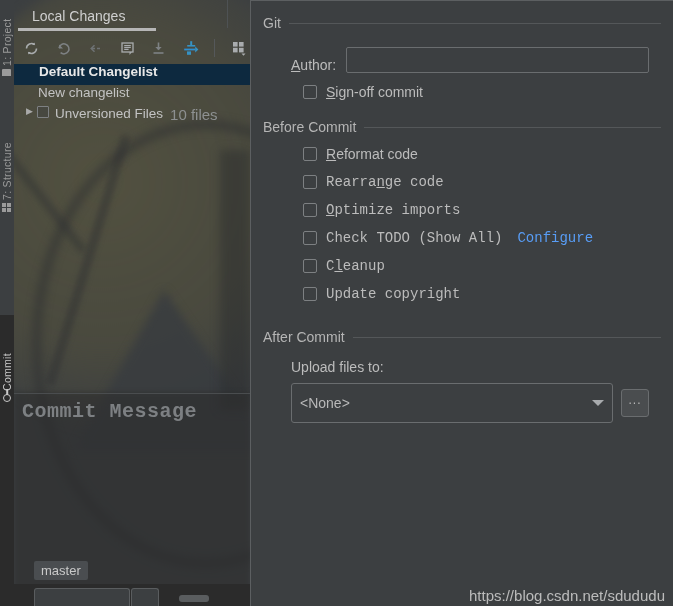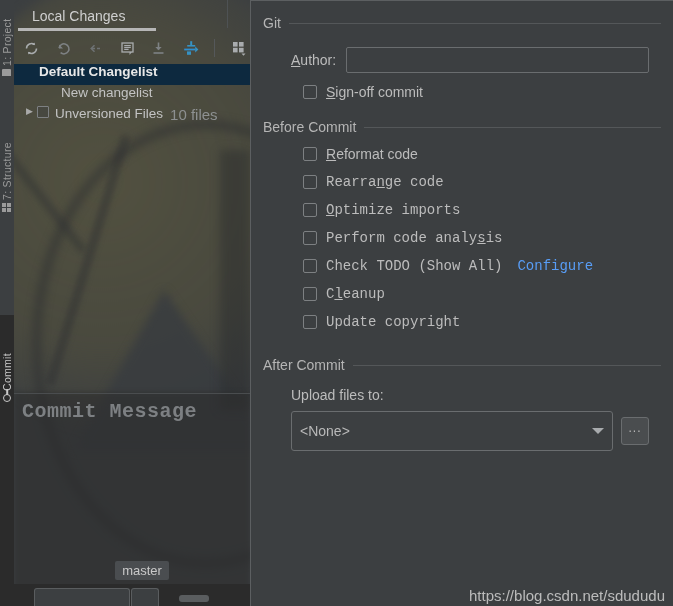--- a/index.html
+++ b/index.html
@@ -241,21 +241,21 @@
     font-size: 13.5px;
     color: #c3c3c3;
     box-sizing: border-box;
   }
   .tree-row.selected {
     background: #0d293f;
     color: #e8e8e8;
     font-weight: bold;
     padding-left: 25px;
   }
-  .tree-row.indent { padding-left: 33px; margin-left: 14px; }
+  .tree-row.indent { padding-left: 24px; }
   .twisty {
     width: 15px;
     display: flex;
     align-items: center;
     justify-content: center;
     color: #a9a9a9;
     font-size: 9px;
   }
   .cb {
     width: 12px; height: 12px;
@@ -292,21 +292,20 @@
     font-weight: bold;
   }
   .branch-row {
     position: relative;
     z-index: 2;
     height: 28px;
     flex: 0 0 28px;
     display: flex;
     align-items: center;
     padding-left: 20px;
-    justify-content: center;
   }
   .branch-badge {
     background: #4a4d50;
     color: #c9c9c9;
     font-size: 13px;
     padding: 2px 7px;
     border-radius: 2px;
   }
   .bottom-bar {
     position: relative;
@@ -361,21 +360,21 @@
     white-space: nowrap;
   }
   .section-line {
     flex: 1 1 auto;
     height: 1px;
     background: #545759;
   }
 
   .field-row {
     display: flex;
-    align-items: center;
+    align-items: flex-end;
     gap: 10px;
     padding-left: 28px;
     margin-top: 16px;
   }
   .field-label {
     color: #bcbcbc;
     font-size: 14px;
     white-space: nowrap;
   }
   .mn { text-decoration: underline; }
@@ -645,24 +644,20 @@
     <div class="chk-row tight">
       <span class="chk"></span>
       <span class="chk-label">Rearra<span class="mn">n</span>ge code</span>
     </div>
     <div class="chk-row tight">
       <span class="chk"></span>
       <span class="chk-label"><span class="mn">O</span>ptimize imports</span>
     </div>
     <div class="chk-row tight">
       <span class="chk"></span>
-      <span class="chk-label">Perform code analy<span class="mn">s</span>is</span>
-    </div>
-    <div class="chk-row tight">
-      <span class="chk"></span>
       <span class="chk-label">Check TODO (Show All)</span>
       <span class="link">Configure</span>
     </div>
     <div class="chk-row tight">
       <span class="chk"></span>
       <span class="chk-label">C<span class="mn">l</span>eanup</span>
     </div>
     <div class="chk-row tight">
       <span class="chk"></span>
       <span class="chk-label">Update copyright</span>

